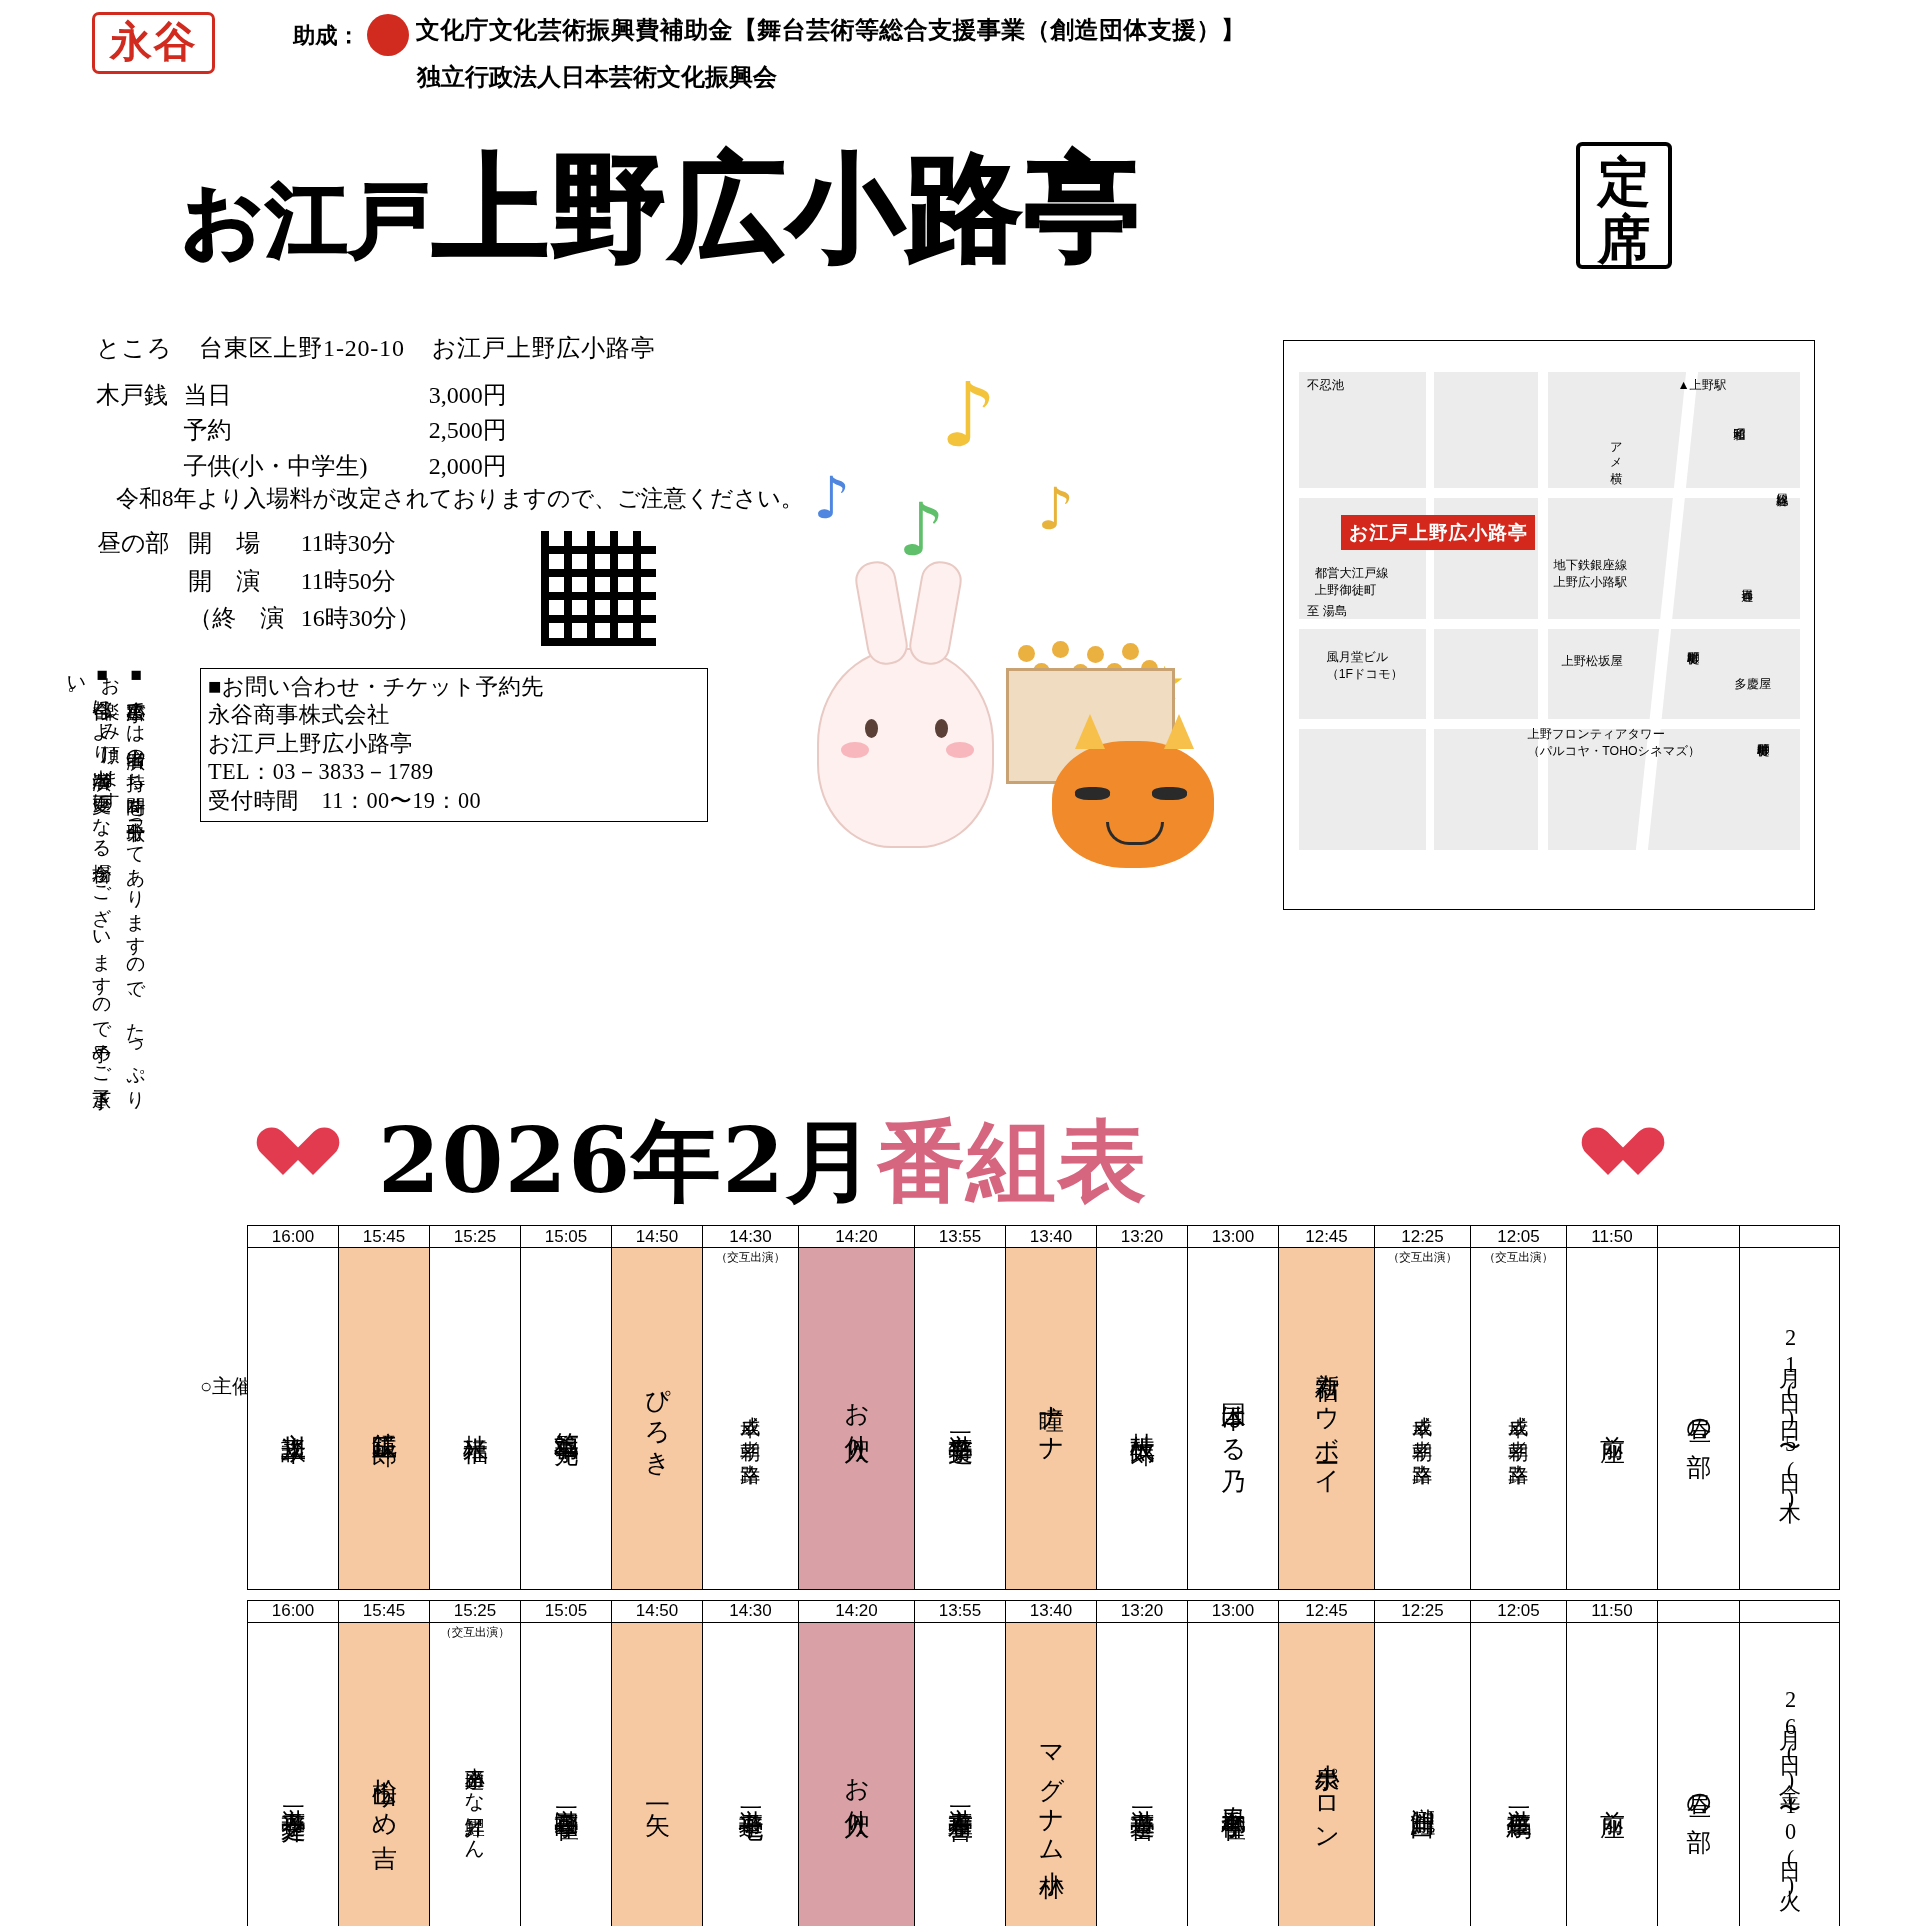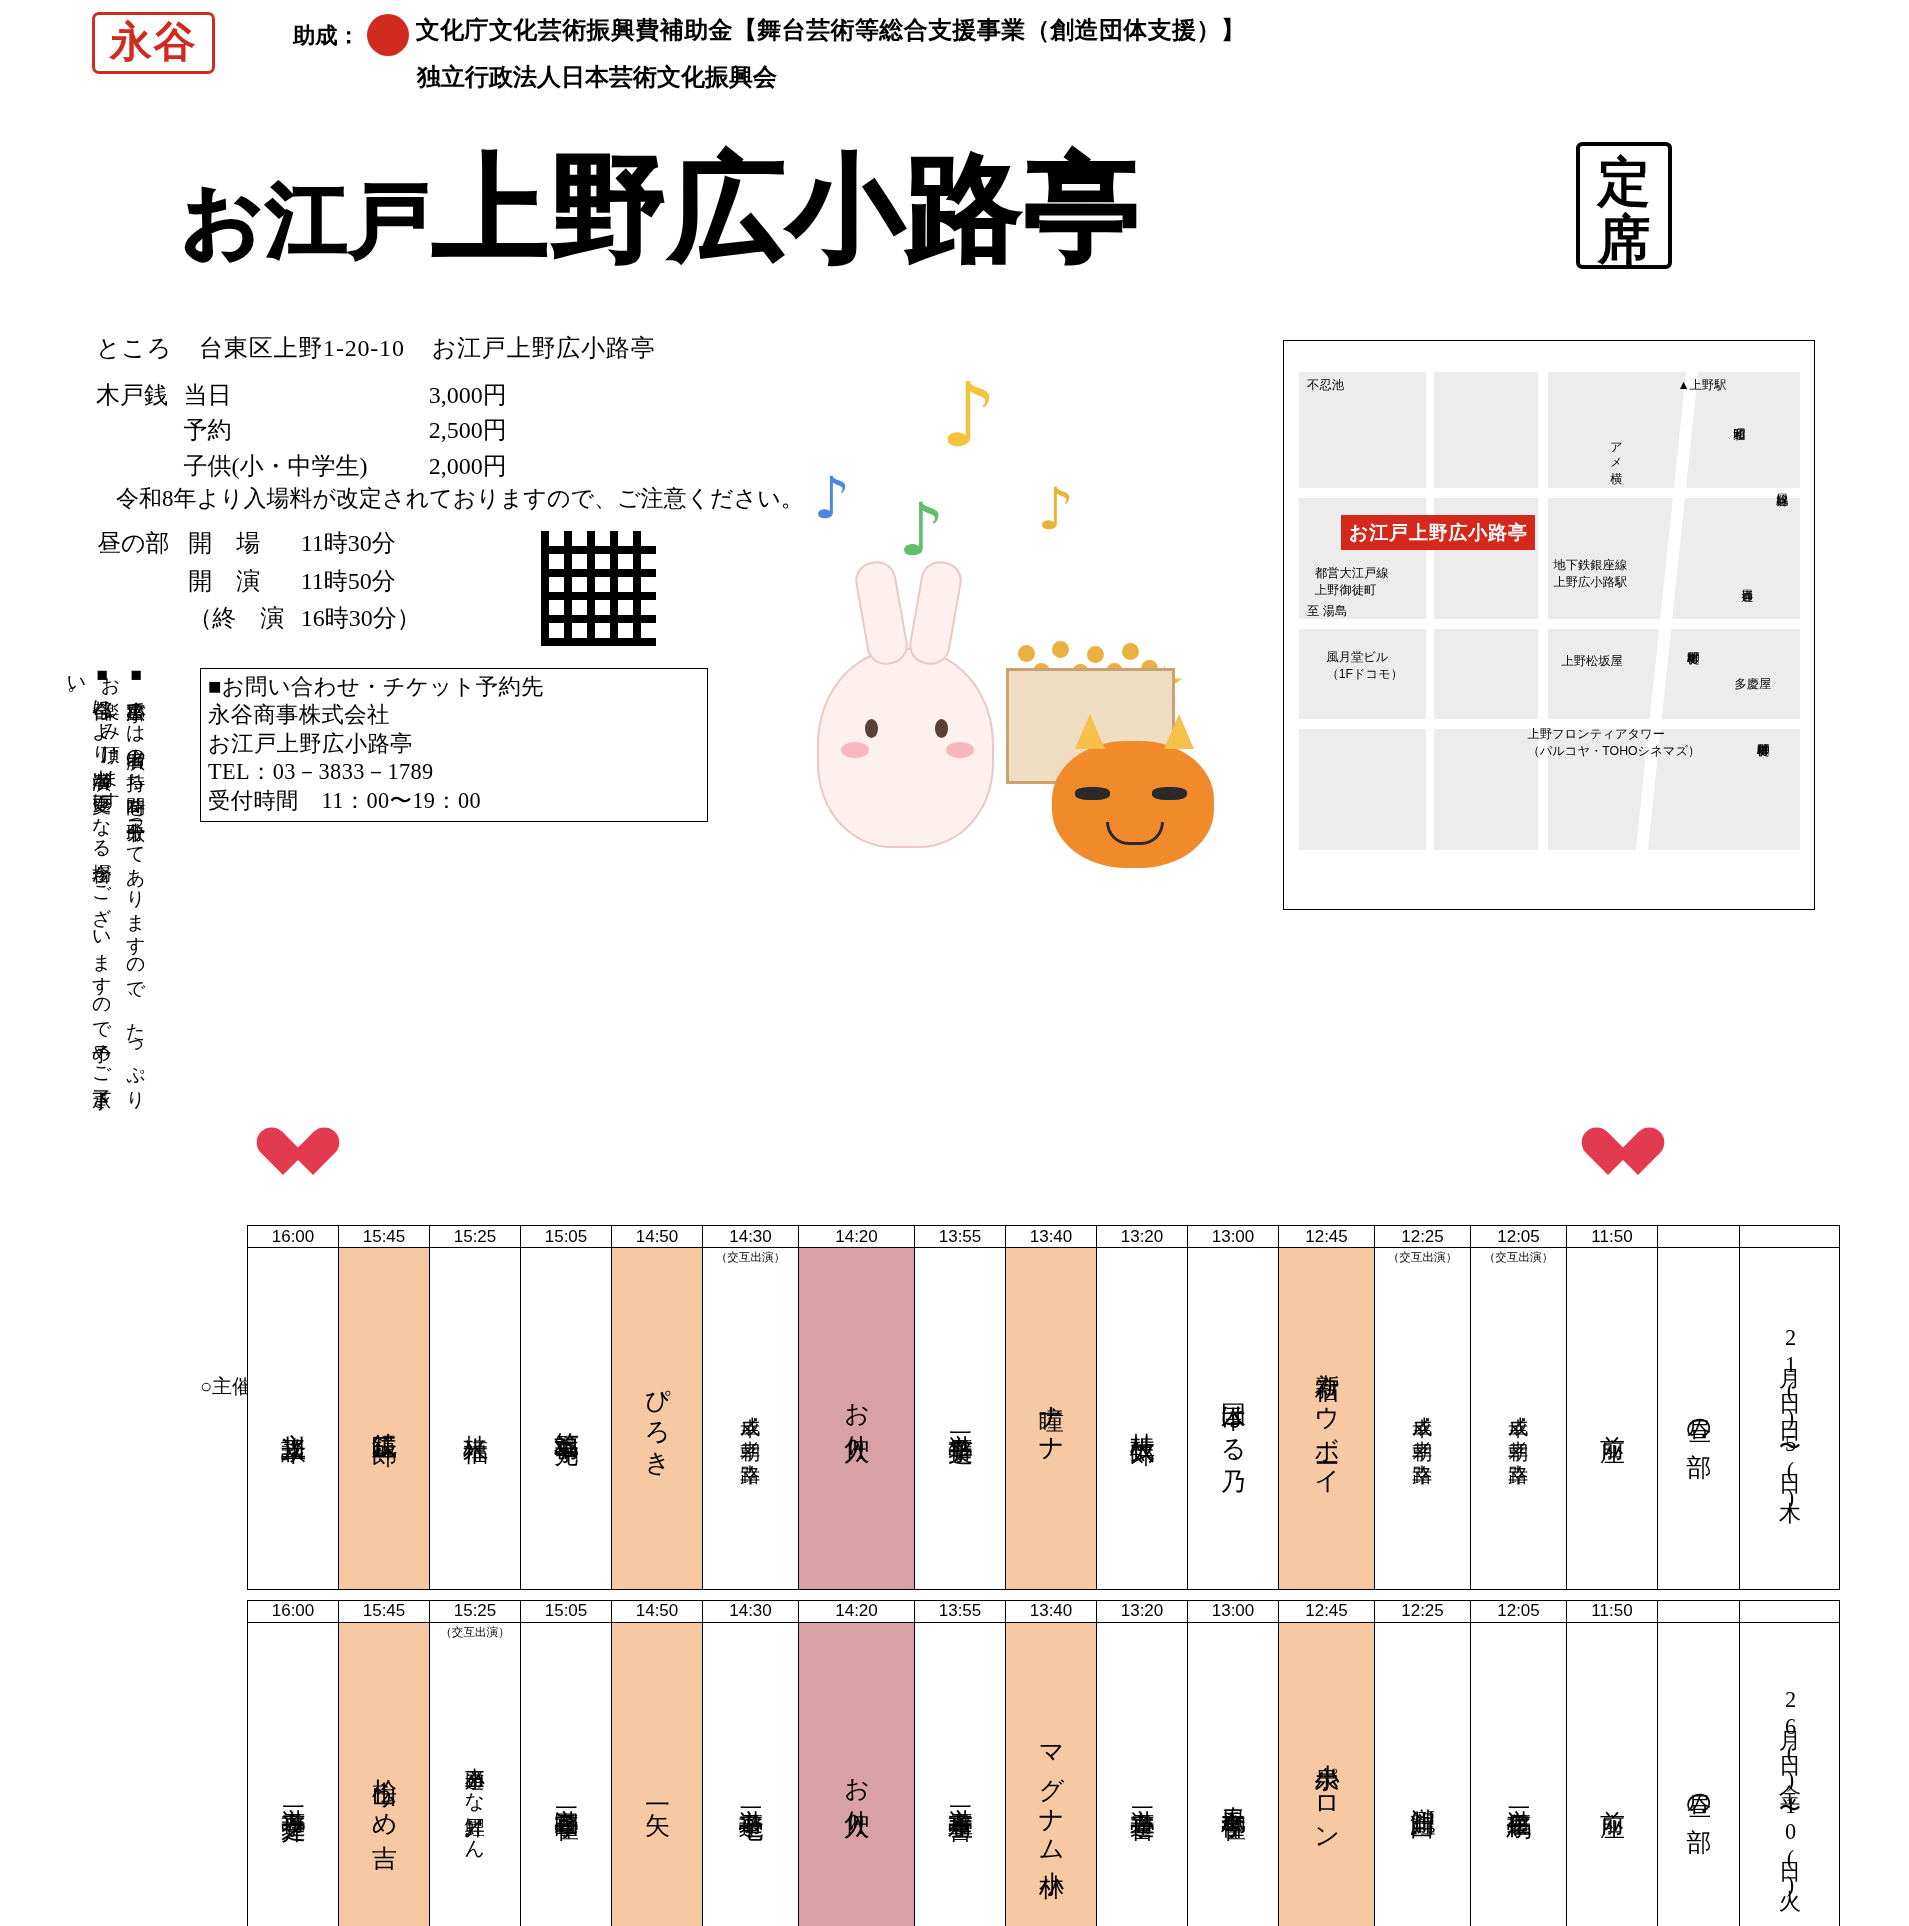--- a/index.html
+++ b/index.html
@@ -341,20 +341,23 @@
 
     <div class="sponsor">
       <span>○主催・後援　公益社団法人　落語芸術協会</span>
       <span class="sp2">○永谷演芸場ホームページ http://ntgp.co.jp/engei/</span>
     </div>
   </div>
 
   <div class="progtitle-wrap">
     <div class="heart" style="left:254px;top:23px;"></div>
     <div class="heart" style="left:1579px;top:23px;"></div>
+    <div class="progtitle">
+      <span>2026年2月</span><span class="pink">番組表</span>
+    </div>
   </div>
 
   <div class="sched">
 
     <table class="week">
       <colgroup>
         <col style="width:91px">
           <col style="width:91px">
           <col style="width:91px">
           <col style="width:91px">

